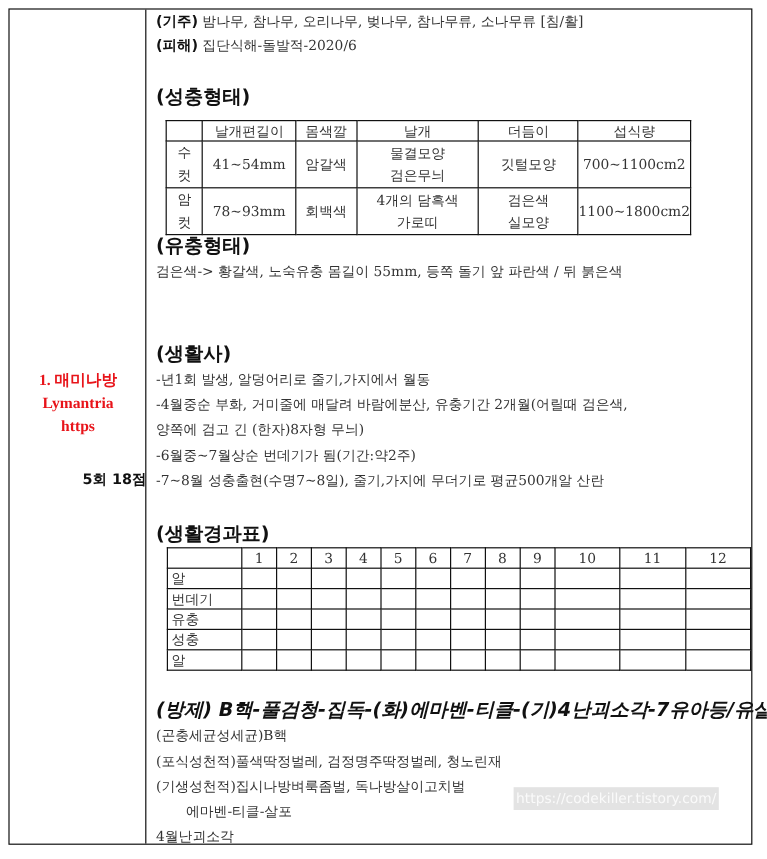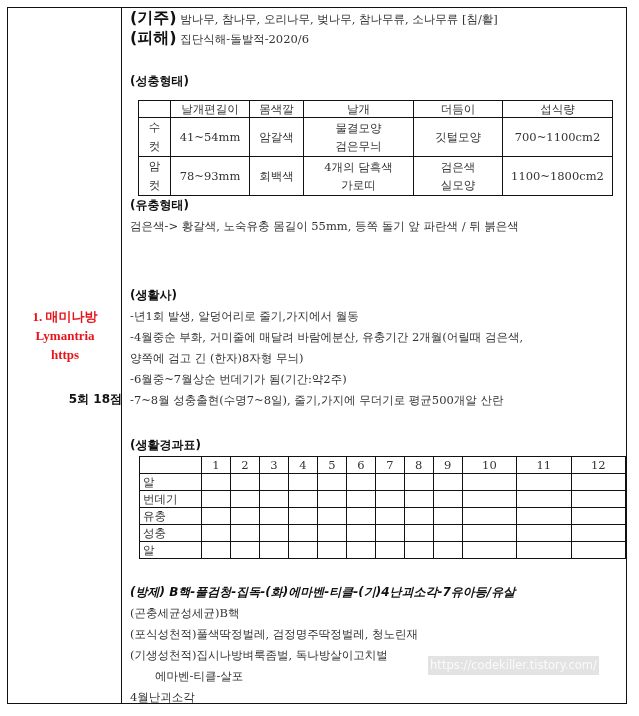--- a/index.html
+++ b/index.html
@@ -10,24 +10,24 @@
   .left-col { position: absolute; left: 0; top: 0; width: 114px; height: 100%;
               border-right: 1.5px solid #111; box-sizing: border-box; }
   .species { position: absolute; left: 0; width: 114px; top: 299px; text-align: center;
              font-family: "Liberation Serif", "DejaVu Serif", serif; font-weight: bold;
              font-size: 13px; line-height: 19px; color: #e8141a; }
   .score { position: absolute; left: 0; width: 114px; top: 383px; text-align: right;
            font-family: "DejaVu Sans", sans-serif; font-weight: bold; font-size: 12px; color: #111; }
   .content { position: absolute; left: 122px; top: 0; width: 496px; height: 100%;
              font-size: 12px; }
   .line { position: absolute; left: 0; white-space: nowrap; line-height: 16px; font-size: 11.5px; color: #333; }
-  .lbl { font-family: "DejaVu Sans", sans-serif; font-weight: bold; color: #111; font-size: 16px; }
-  .head { font-family: "DejaVu Sans", sans-serif; font-weight: bold; color: #111; font-size: 12px; }
+  .lbl { font-family: "DejaVu Sans", sans-serif; font-weight: bold; color: #111; font-size: 12px; }
+  .head { font-family: "DejaVu Sans", sans-serif; font-weight: bold; color: #111; font-size: 16px; }
   table { border-collapse: collapse; position: absolute; }
-  .morph { left: 8px; top: 92px; width: 475px; font-size: 11.5px; color: #333; }
+  .morph { left: 8px; top: 92px; width: 438px; font-size: 11.5px; color: #333; }
   .morph td, .morph th { border: 1.3px solid #111; text-align: center; font-weight: normal;
                          padding: 0; line-height: 18px; }
   .morph th { height: 16px; line-height: 15px; }
   .morph .sex { width: 30px; line-height: 19px; }
   .cycle { left: 9px; top: 448px; width: 487px; font-size: 11.5px; color: #333; }
   .cycle td, .cycle th { border: 1.3px solid #111; height: 16px; padding: 0; line-height: 15px; font-weight: normal; }
   .cycle th { text-align: center; }
   .cycle td.stage { text-align: left; padding-left: 3px; width: 58px; }
   .watermark { position: absolute; left: 428px; top: 656px; width: 171px; height: 19px;
                background: #e3e3e3; color: #fafafa; font-family: "DejaVu Sans", sans-serif;

